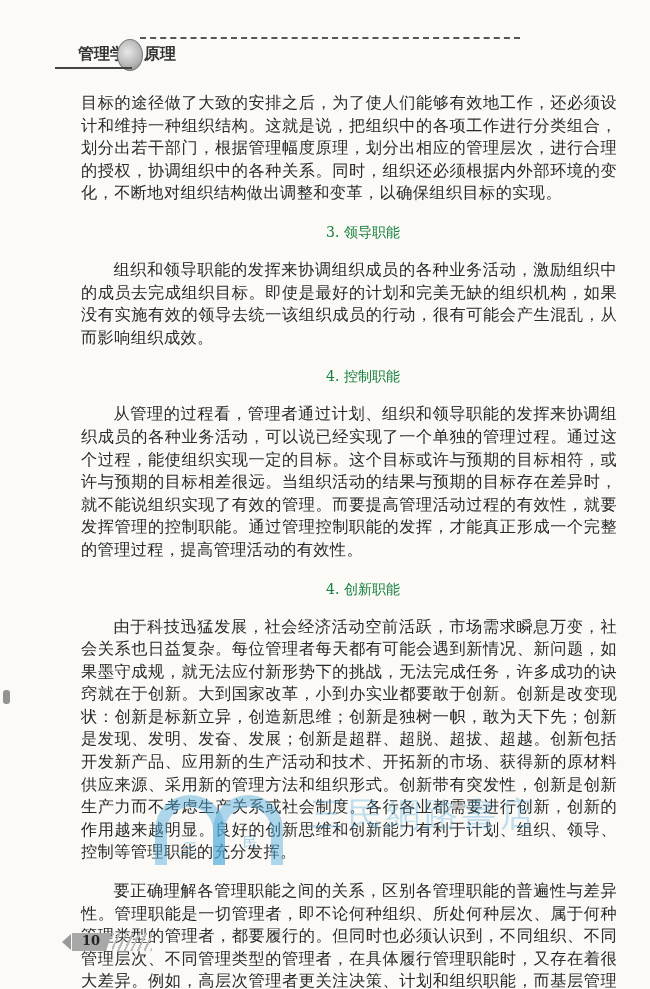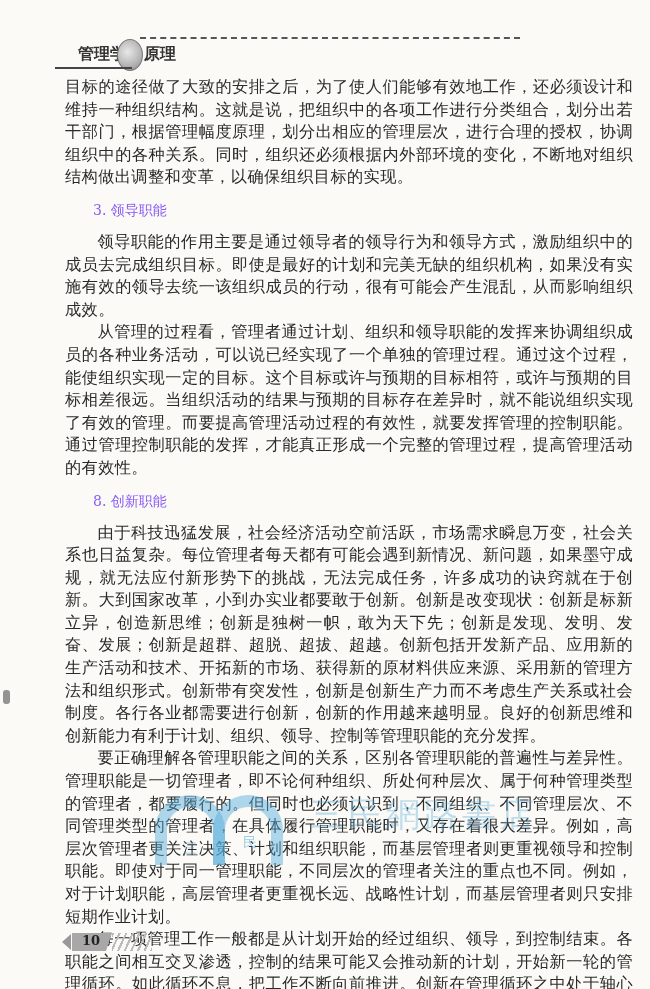--- a/index.html
+++ b/index.html
@@ -24,27 +24,27 @@
     position: absolute; left: 117px; top: 39px; width: 24px; height: 30px; border-radius: 50%;
     background: radial-gradient(circle at 40% 40%, #e8e8e8 0%, #b8b8b8 55%, #888 100%);
     border: 1px solid #777;
   }
   .header-underline {
     position: absolute; left: 55px; top: 67px; width: 77px; height: 0; border-top: 2px solid #444;
   }
 
   .content { position: absolute; left: 65px; top: 76px; width: 568px; }
   .para {
-    margin: 0; font-size: 16.2px; line-height: 22.6px; text-align: justify;
+    margin: 16px; font-size: 16.2px; line-height: 22.6px; text-align: justify;
     text-align-last: left; letter-spacing: 0.4px;
   }
   .para.indent { text-indent: 2em; }
   .heading {
     margin: 10px 0 10px 0; padding-left: 28px; font-size: 14px; line-height: 22px;
-    font-family: "DejaVu Serif", serif; color: #8b5cf6;
+    font-family: "DejaVu Serif", serif; color: #15803d; text-align: center;
   }
 
   .page-badge { position: absolute; left: 62px; top: 930px; width: 90px; height: 24px; }
   .badge-arrow {
     position: absolute; left: 0; top: 4px; width: 0; height: 0;
     border-top: 8px solid transparent; border-bottom: 8px solid transparent; border-right: 9px solid #999;
   }
   .badge-body {
     position: absolute; left: 10px; top: 3px; width: 40px; height: 18px; background: #a8a8a8;
     clip-path: polygon(0 0, 100% 0, 85% 100%, 0 100%);
@@ -91,23 +91,24 @@
   <div class="header-dash"></div>
   <span class="header-title-left">管理学</span>
   <div class="header-globe"></div>
   <span class="header-title-right">原理</span>
   <div class="header-underline"></div>
 </div>
 
 <div class="content">
   <p class="para">目标的途径做了大致的安排之后，为了使人们能够有效地工作，还必须设计和维持一种组织结构。这就是说，把组织中的各项工作进行分类组合，划分出若干部门，根据管理幅度原理，划分出相应的管理层次，进行合理的授权，协调组织中的各种关系。同时，组织还必须根据内外部环境的变化，不断地对组织结构做出调整和变革，以确保组织目标的实现。</p>
   <div class="heading">3. 领导职能</div>
-  <p class="para indent">领导职能的作用主要是通过领导者的领导行为和领导方式，激励组织中的成员去完成组织目标。即使是最好的计划和完美无缺的组织机构，如果没有实施有效的领导去统一该组织成员的行动，很有可能会产生混乱，从而影响组织成效。</p>
+  <p class="para indent">组织和领导职能的发挥来协调组织成员的各种业务活动，激励组织中的成员去完成组织目标。即使是最好的计划和完美无缺的组织机构，如果没有实施有效的领导去统一该组织成员的行动，很有可能会产生混乱，从而影响组织成效。</p>
+  <div class="heading">4. 控制职能</div>
   <p class="para indent">从管理的过程看，管理者通过计划、组织和领导职能的发挥来协调组织成员的各种业务活动，可以说已经实现了一个单独的管理过程。通过这个过程，能使组织实现一定的目标。这个目标或许与预期的目标相符，或许与预期的目标相差很远。当组织活动的结果与预期的目标存在差异时，就不能说组织实现了有效的管理。而要提高管理活动过程的有效性，就要发挥管理的控制职能。通过管理控制职能的发挥，才能真正形成一个完整的管理过程，提高管理活动的有效性。</p>
-  <div class="heading">8. 创新职能</div>
+  <div class="heading">4. 创新职能</div>
   <p class="para indent">由于科技迅猛发展，社会经济活动空前活跃，市场需求瞬息万变，社会关系也日益复杂。每位管理者每天都有可能会遇到新情况、新问题，如果墨守成规，就无法应付新形势下的挑战，无法完成任务，许多成功的诀窍就在于创新。大到国家改革，小到办实业都要敢于创新。创新是改变现状：创新是标新立异，创造新思维；创新是独树一帜，敢为天下先；创新是发现、发明、发奋、发展；创新是超群、超脱、超拔、超越。创新包括开发新产品、应用新的生产活动和技术、开拓新的市场、获得新的原材料供应来源、采用新的管理方法和组织形式。创新带有突发性，创新是创新生产力而不考虑生产关系或社会制度。各行各业都需要进行创新，创新的作用越来越明显。良好的创新思维和创新能力有利于计划、组织、领导、控制等管理职能的充分发挥。</p>
   <p class="para indent">要正确理解各管理职能之间的关系，区别各管理职能的普遍性与差异性。管理职能是一切管理者，即不论何种组织、所处何种层次、属于何种管理类型的管理者，都要履行的。但同时也必须认识到，不同组织、不同管理层次、不同管理类型的管理者，在具体履行管理职能时，又存在着很大差异。例如，高层次管理者更关注决策、计划和组织职能，而基层管理者则更重视领导和控制职能。即使对于同一管理职能，不同层次的管理者关注的重点也不同。例如，对于计划职能，高层管理者更重视长远、战略性计划，而基层管理者则只安排短期作业计划。</p>
   <p class="para indent">每一项管理工作一般都是从计划开始的经过组织、领导，到控制结束。各职能之间相互交叉渗透，控制的结果可能又会推动新的计划，开始新一轮的管理循环。如此循环不息，把工作不断向前推进。创新在管理循环之中处于轴心的地位，成为推动管理循环的原动力。</p>
 </div>
 
 <div class="watermark">
   <div class="wm-arch a1"></div>
   <div class="wm-arch a2"></div>
   <span class="wm-char c1">三</span>
   <span class="wm-char c2">民</span>

